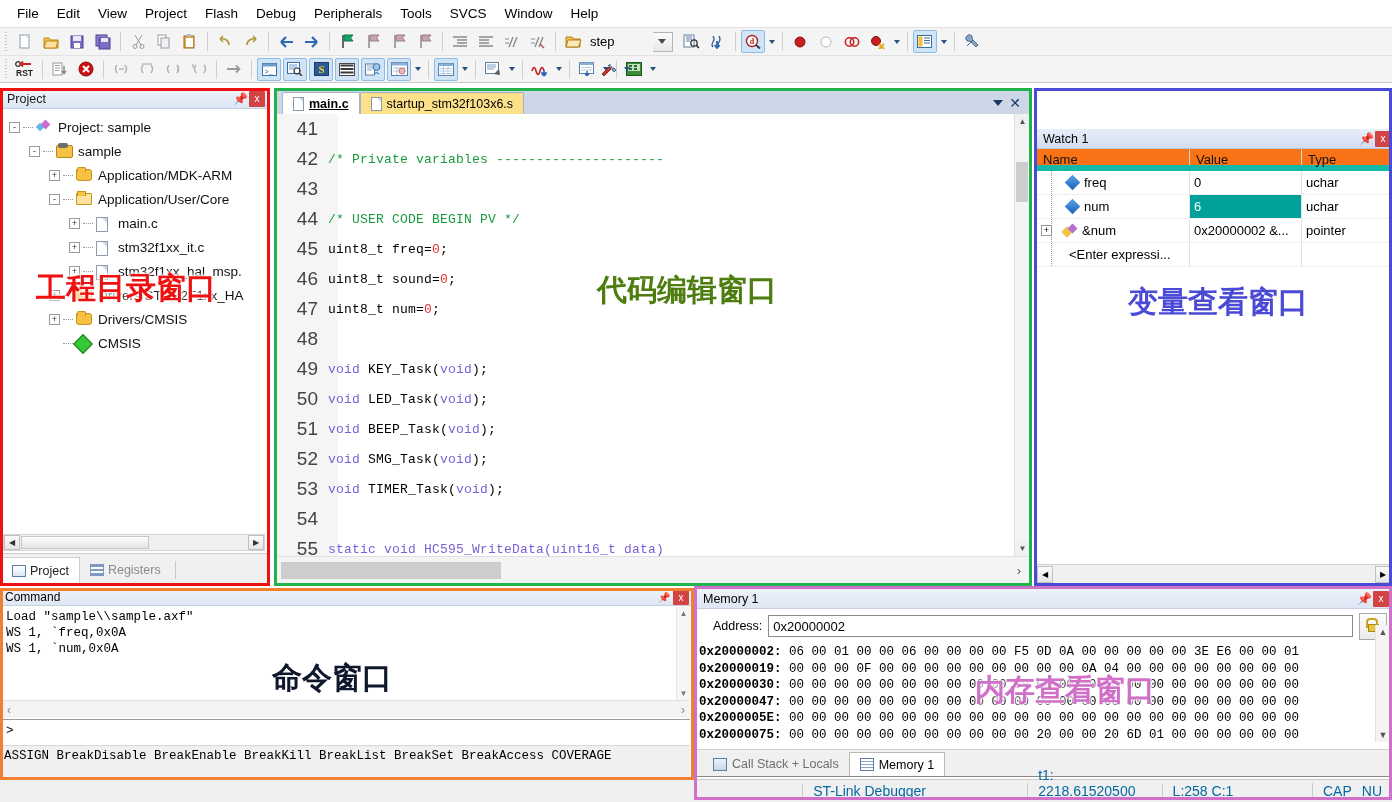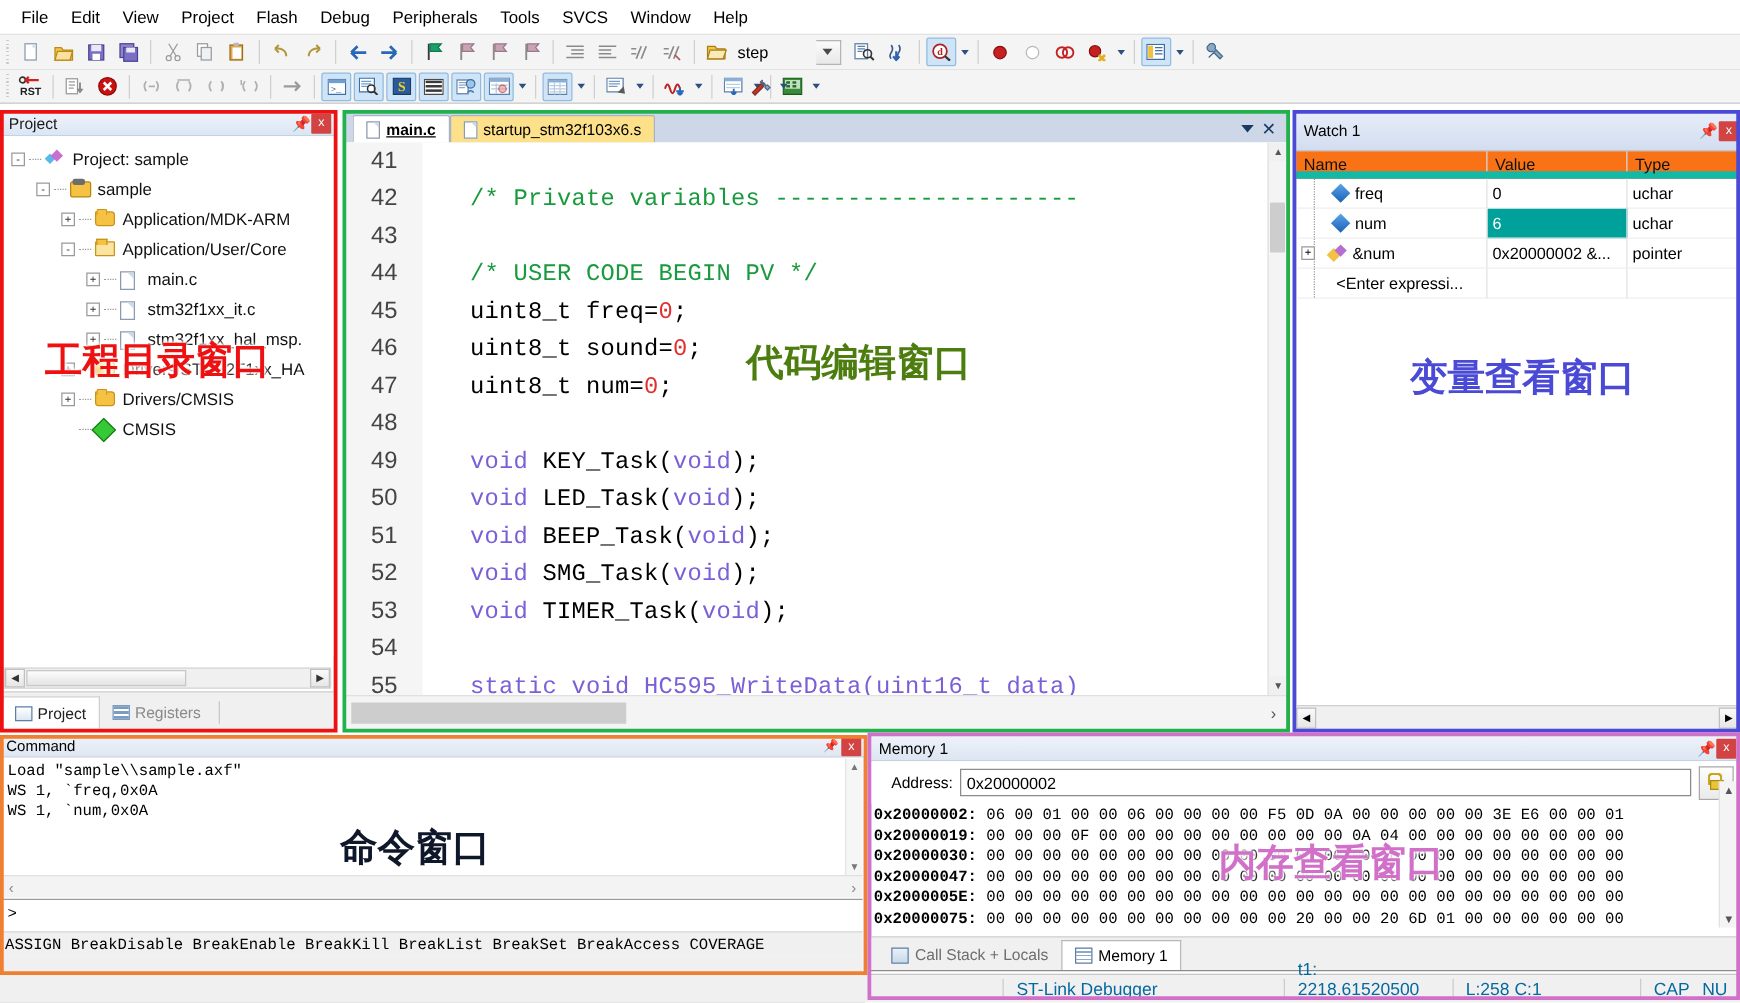--- a/index.html
+++ b/index.html
@@ -139,40 +139,40 @@
   .ts-x { font-size: 14px; color:#1b3a63; line-height:1; font-family:"Liberation Sans",sans-serif; }
 
   .editor-body {
     position: absolute; left: 0; top: 25px; right: 0; bottom: 0; background: #fff; overflow: hidden;
   }
   .code-area { position:absolute; left:0; top:0; right:15px; bottom:27px; overflow:hidden; }
   .gutter { position:absolute; left:0; top:0; width:62px; height:100%; background:#f5f5f5; }
   .code-line { height: 30px; display: flex; align-items: center; white-space: pre; }
   .ln { width: 52px; text-align: right; padding-right: 10px; color: #444;
         font-family: "Liberation Sans", sans-serif; font-size: 19px; flex: none; }
-  .code { font-family: "Liberation Mono", monospace; font-size: 19px; color: #000; letter-spacing: 0.2px; margin-left: 48px; }
+  .code { font-family: "Liberation Mono", monospace; font-size: 13px; color: #000; letter-spacing: 0.2px; }
   .cm { color: #1a9a3e; }
   .kw { color: #7a5fd6; }
   .num { color: #e03030; }
   .vscroll {
     position:absolute; right:0; top:0; width:15px; bottom:27px; background:#f4f4f4; border-left:1px solid #e0e0e0;
   }
   .vs-arw { width:15px;height:15px; background:#f0f0f0; display:flex;align-items:center;justify-content:center;font-size:8px;color:#555;}
   .vs-thumb { position:absolute; left:1px; width:12px; background:#cdcdcd; border-radius:1px; }
   .ed-hscroll {
     position:absolute; left:0; right:0; bottom:0; height:27px; background:#f4f4f4; border-top:1px solid #e0e0e0;
     display:flex; align-items:center;
   }
   .ed-hs-thumb { height:17px; background:#cdcdcd; margin-left:5px; }
   .ed-hs-arw { margin-left:auto; margin-right:8px; font-size:13px; color:#555; }
 
   
   #watch-panel { left: 1036px; top: 88px; width: 356px; height: 496px; border: 1px solid #8b8b8b; }
-  .wt-title { height: 32px; background: linear-gradient(#e8eefa,#d2ddf0); display:flex; align-items:center;
-    padding-left:6px; font-size:12.5px; border-bottom:1px solid #b9c6da; }
+  .wt-title { height: 20px; background: linear-gradient(#e8eefa,#d2ddf0); display:flex; align-items:center;
+    padding-left:6px; font-size:12.5px; border-bottom:1px solid #b9c6da;margin-top:40px; }
   .wt-head { display: flex; height: 22px; background: #f97316; border-bottom: 6px solid #14b8a6; }
   .wt-head div { font-size: 13px; padding: 3px 6px; border-right: 1px solid #d8d8d8; color:#111; }
   .wt-row { display: flex; height: 24px; align-items: stretch; }
   .wt-name { width: 153px; display:flex; align-items:center; padding-left: 4px; font-size:13px;
     border-right:1px solid #e2e2e2; border-bottom:1px solid #f0f0f0; position: relative; }
   .wt-val { width: 112px; font-size:13px; display:flex; align-items:center; padding-left:4px;
     border-right:1px solid #e2e2e2; border-bottom:1px solid #f0f0f0; }
   .wt-type { flex:1; font-size:13px; display:flex; align-items:center; padding-left:4px; border-bottom:1px solid #f0f0f0; }
   .wt-val.hl { background: #00a09b; color: #fff; }
   .w-ic-var { width:11px;height:11px;background:linear-gradient(135deg,#5aa5e8,#1b60b8);transform:rotate(45deg);

